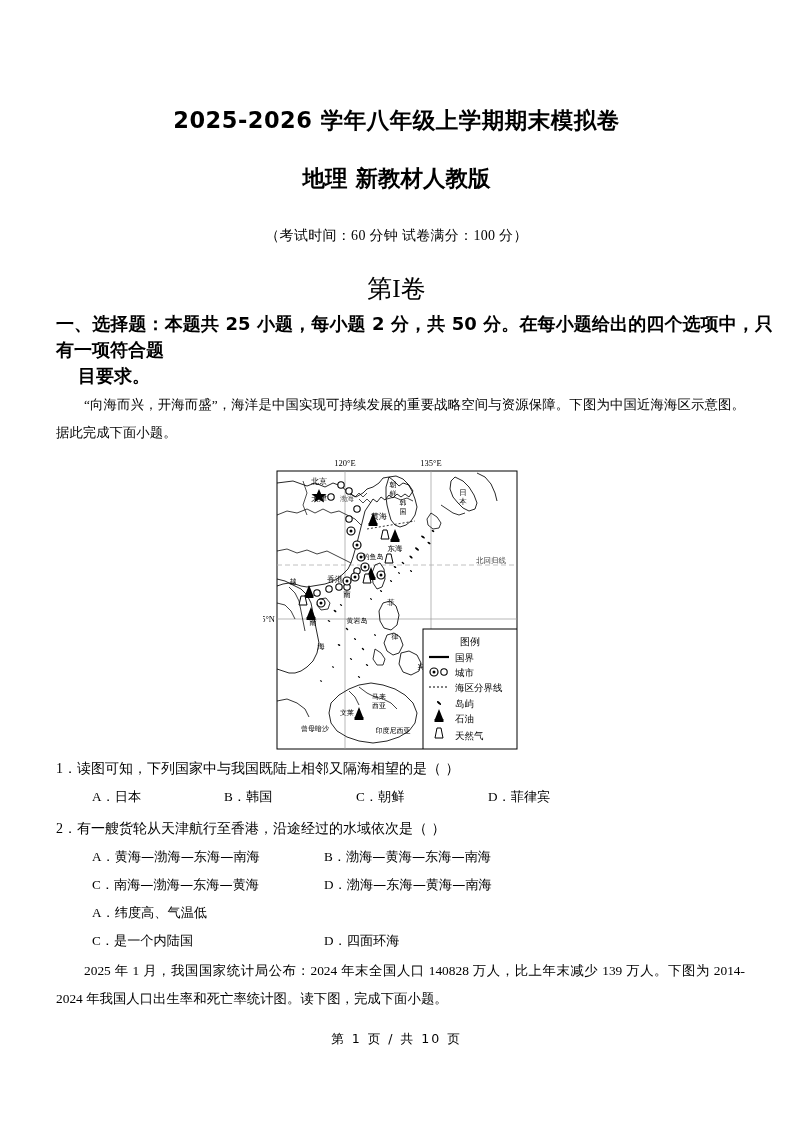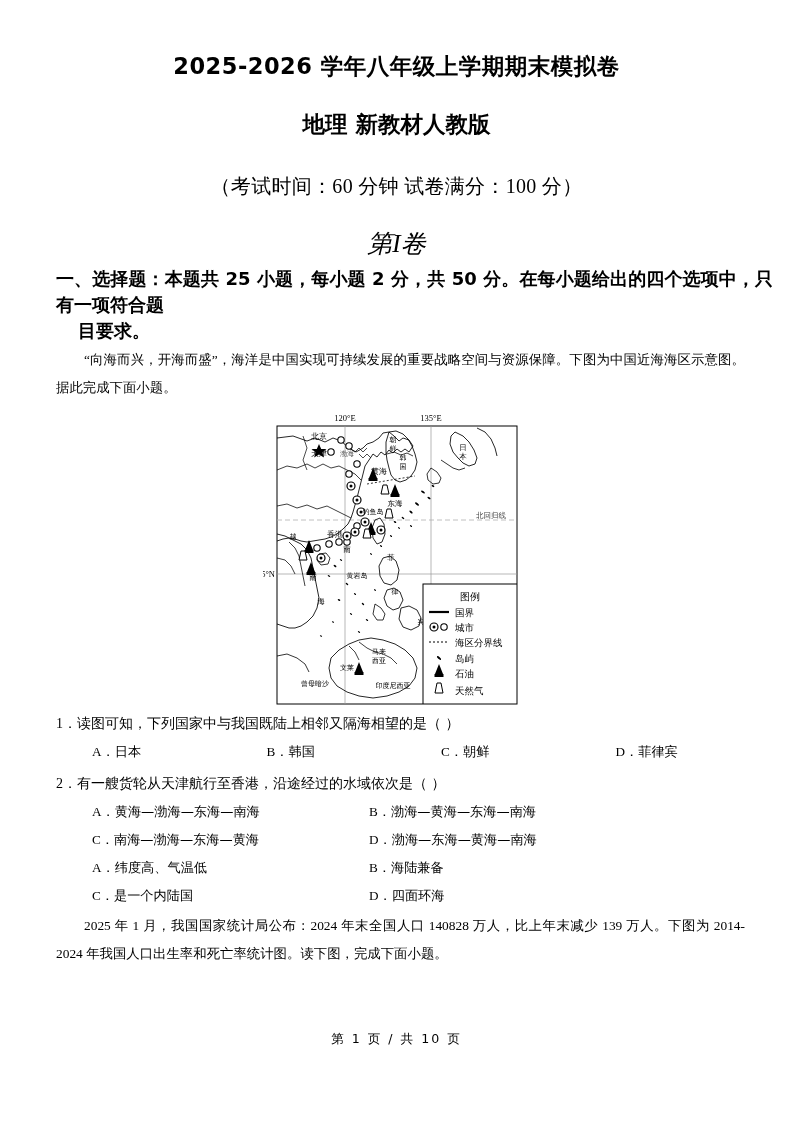--- a/index.html
+++ b/index.html
@@ -14,48 +14,47 @@
   .page { position:relative; width:793px; height:1122px; box-sizing:border-box; }
 
   
   .doc-title {
     text-align:center;
     font-family:"DejaVu Sans", sans-serif;
     font-weight:bold;
     font-size:22.5px;
     letter-spacing:0.5px;
     margin:0;
-    padding-top:55px;
+    padding-top:109px;
     line-height:1.0;
   }
   .doc-subtitle {
     text-align:center;
     font-family:"DejaVu Sans", sans-serif;
     font-weight:bold;
     font-size:22.5px;
     margin:14px;
     padding-top:21px;
     line-height:1.0;
   }
   .exam-meta {
     text-align:center;
     font-family:"Liberation Serif", serif;
-    font-size:20px;
+    font-size:14px;
     margin:16px;
     padding-top:22px;
     letter-spacing:0.3px;
   }
   .section-title {
     text-align:center;
     font-family:"Liberation Serif", serif;
     font-size:25px;
     margin:0;
     padding-top:14px;
     line-height:1.1;
-    font-style:italic;
   }
 
   
   .sect-heading {
     font-family:"DejaVu Sans", sans-serif;
     font-weight:bold;
     font-size:18px;
     line-height:26px;
     margin:0;
     padding:8px 20px 0 56px;
@@ -82,21 +81,20 @@
   }
   .q-stem .qnum { font-family:"Liberation Serif", serif; }
 
   .opt-row {
     font-family:"DejaVu Sans", sans-serif;
     font-size:13.2px;
     line-height:28px;
     margin:0;
     padding:0 48px 0 92px;
     display:flex;
-    gap:45px;
   }
   .opt-row.cols2 > .opt { width:232px; }
   .opt-row.cols4 > .opt { width:132px; }
   .opt .lab { font-family:"Liberation Serif", serif; }
 
   
   .footer {
     position:absolute;
     left:0; right:0;
     top:1031px;
@@ -387,21 +385,20 @@
     <span class="opt"><span class="lab">A．</span><span>黄海—渤海—东海—南海</span></span>
     <span class="opt"><span class="lab">B．</span><span>渤海—黄海—东海—南海</span></span>
   </div>
   <div class="opt-row cols2">
     <span class="opt"><span class="lab">C．</span><span>南海—渤海—东海—黄海</span></span>
     <span class="opt"><span class="lab">D．</span><span>渤海—东海—黄海—南海</span></span>
   </div>
 
   <div class="opt-row cols2">
     <span class="opt"><span class="lab">A．</span><span>纬度高、气温低</span></span>
-    <span class="opt"><span class="lab">B．</span><span>海陆兼备</span></span>
   </div>
   <div class="opt-row cols2">
     <span class="opt"><span class="lab">C．</span><span>是一个内陆国</span></span>
     <span class="opt"><span class="lab">D．</span><span>四面环海</span></span>
   </div>
 
   <p class="material">2025 年 1 月，我国国家统计局公布：2024 年末全国人口 140828 万人，比上年末减少 139 万人。下图为 2014-2024 年我国人口出生率和死亡率统计图。读下图，完成下面小题。</p>
 
   <div class="footer">第 1 页 / 共 10 页</div>
 

